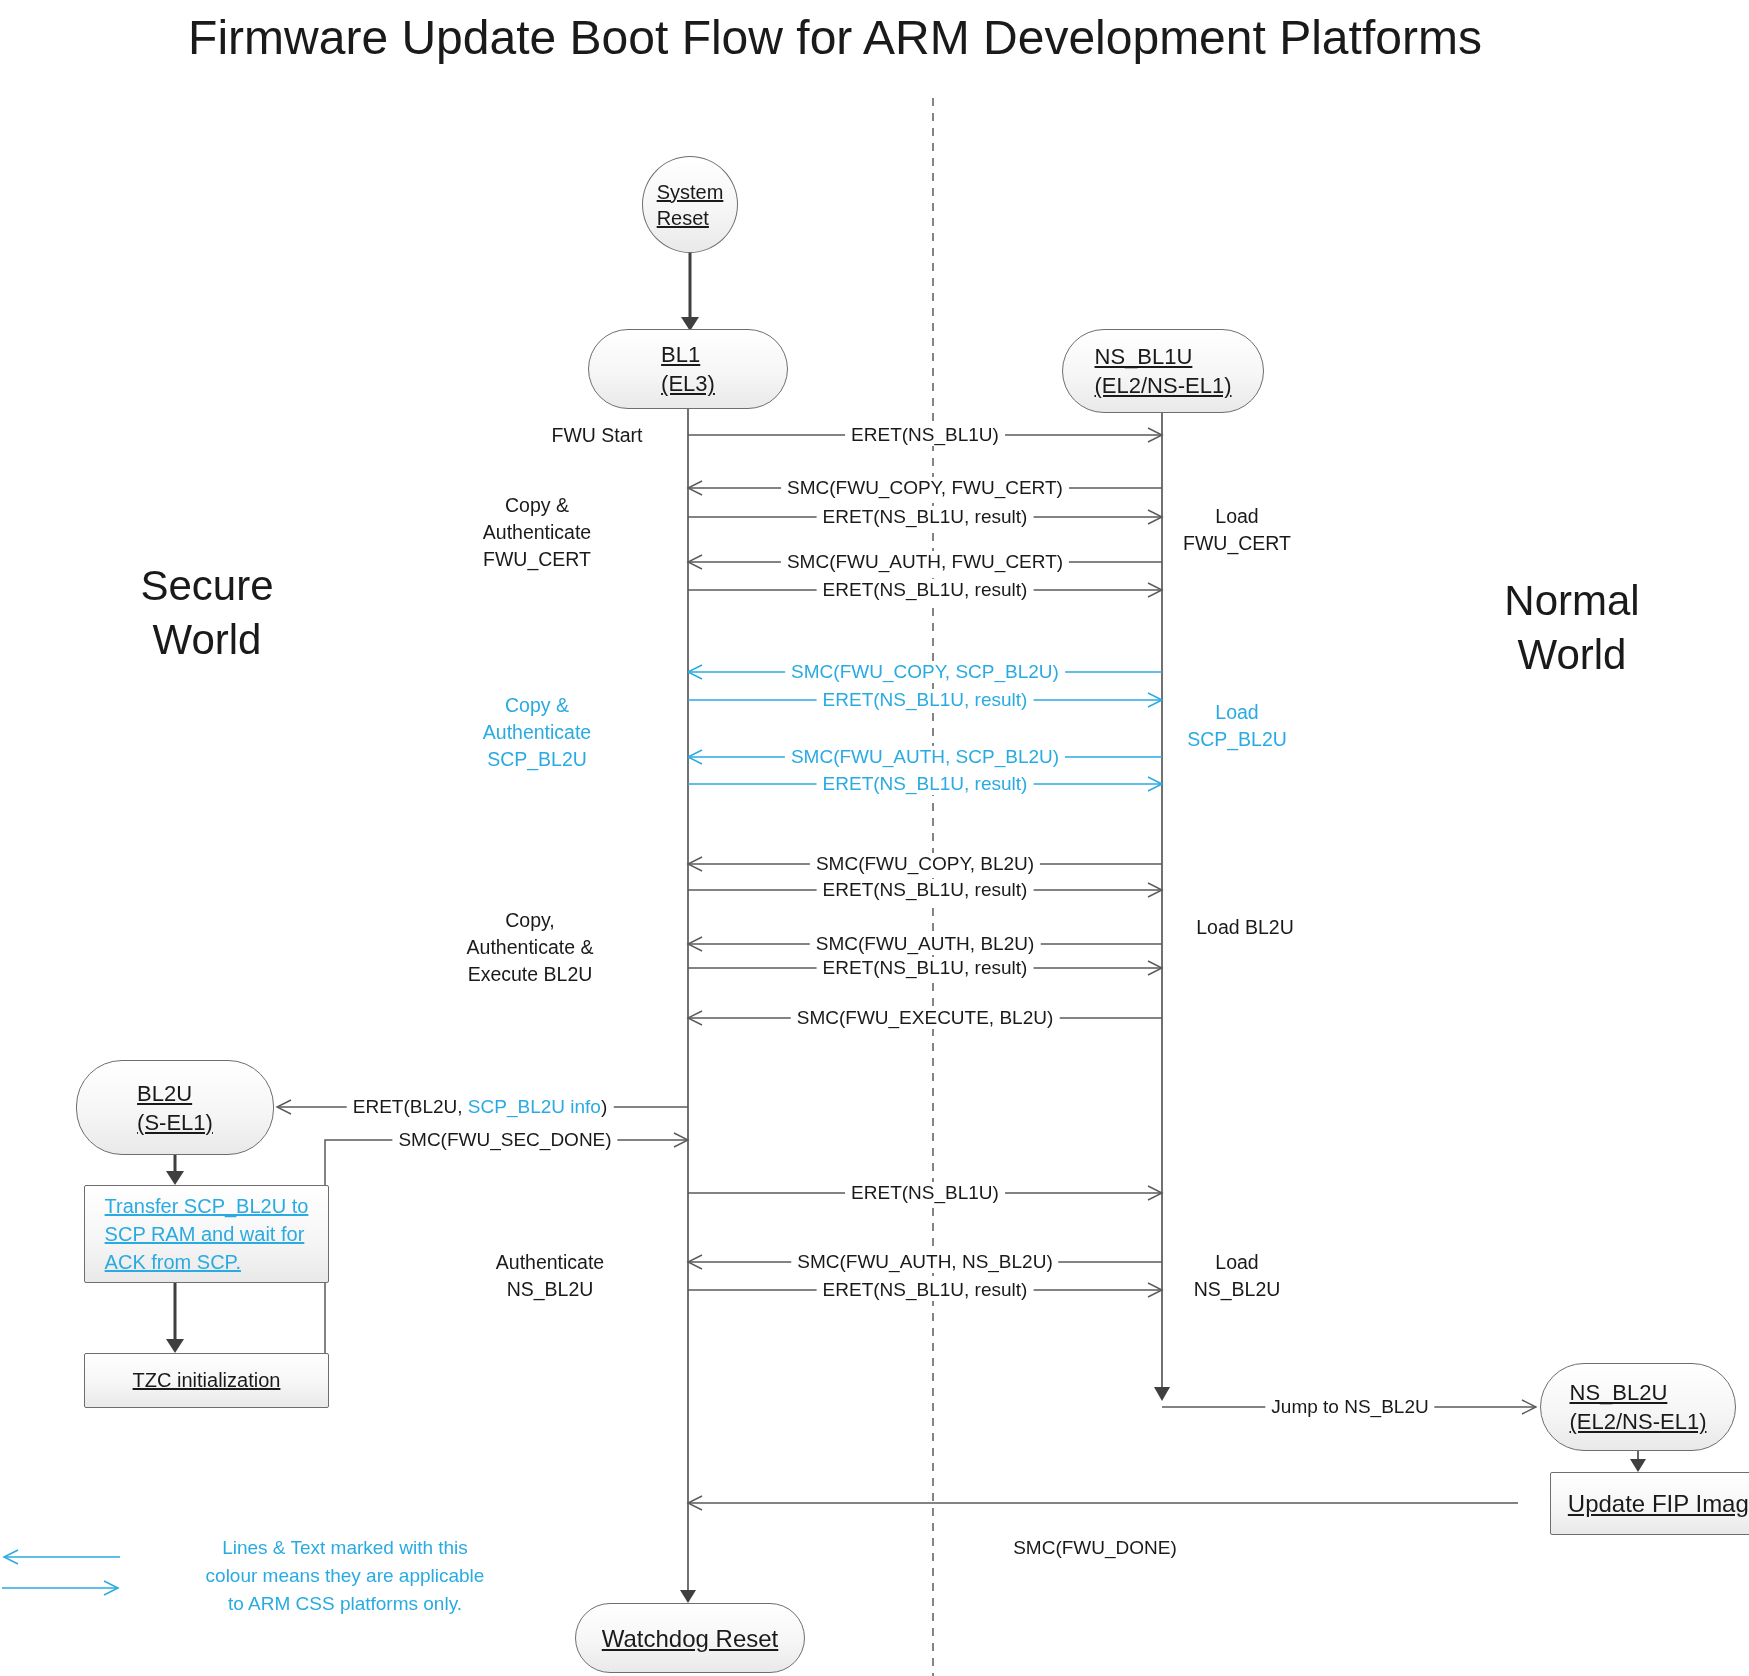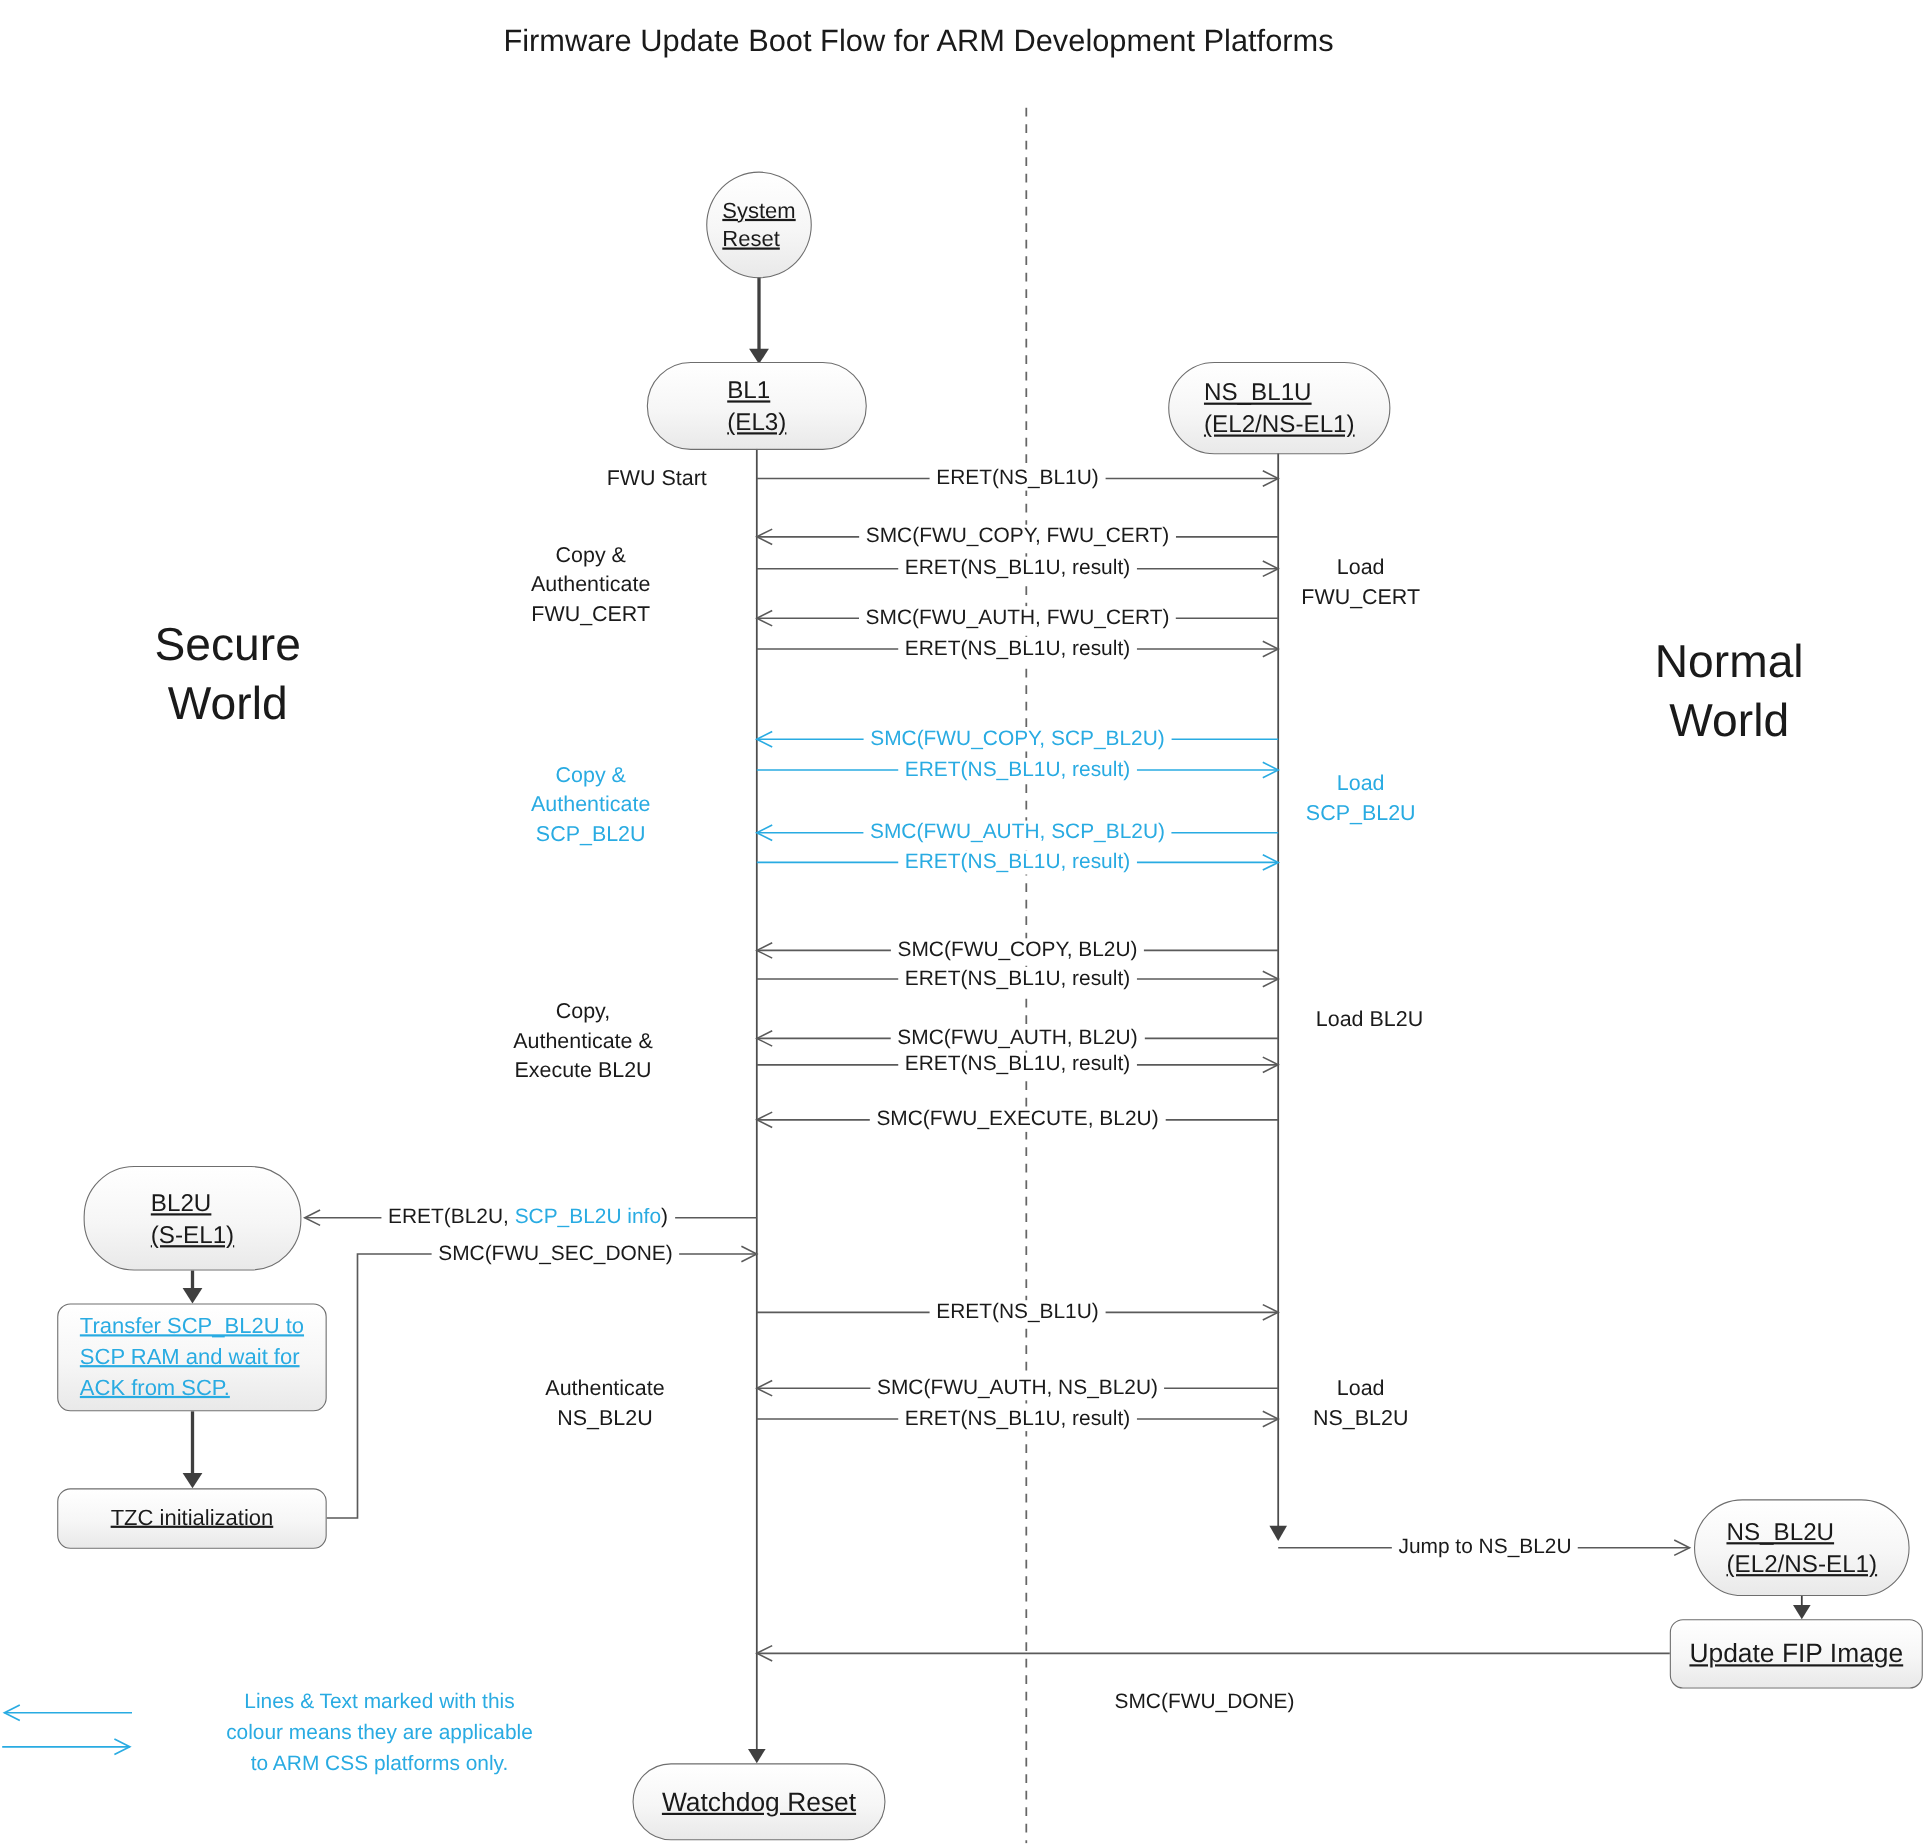--- a/index.html
+++ b/index.html
@@ -1,29 +1,29 @@
 <!DOCTYPE html>
 <html><head>
 <meta charset="utf-8">
 <style>
   html,body{margin:0;padding:0;background:#fff;}
   .canvas{position:relative;width:1749px;height:1676px;background:#ffffff;
           font-family:"Liberation Sans",sans-serif;color:#1a1a1a;overflow:hidden;}
   .abs{position:absolute;}
   .ctr{transform:translate(-50%,-50%);text-align:center;}
   .wires{position:absolute;left:0;top:0;}
-  .title{font-size:28px;white-space:nowrap;text-align:right;}
+  .title{font-size:48px;white-space:nowrap;text-align:right;}
   .world{font-size:42px;line-height:54px;white-space:pre-line;}
   .node{display:flex;align-items:center;justify-content:center;text-align:left;
         background:linear-gradient(180deg,#ffffff 0%,#f6f6f6 55%,#e9e9e9 100%);
         border:1.6px solid #6e6e6e;white-space:pre-line;box-sizing:border-box;
         font-size:22px;line-height:29px;text-decoration:underline;}
   .stadium{border-radius:46px;}
   .circle{border-radius:50%;}
-  .rrect{border-radius:12px;}
+  .rrect{border-radius:2px;margin-left:32px;}
   .msg{font-size:19px;background:#ffffff;padding:0 6px;white-space:nowrap;line-height:22px;}
   .side{font-size:19.5px;line-height:27px;white-space:pre-line;}
   .legend-text{font-size:19px;line-height:28px;white-space:pre-line;}
   .css{color:#29ABE2;}
 </style>
 </head>
 <body>
 
 <div class="canvas">
 

